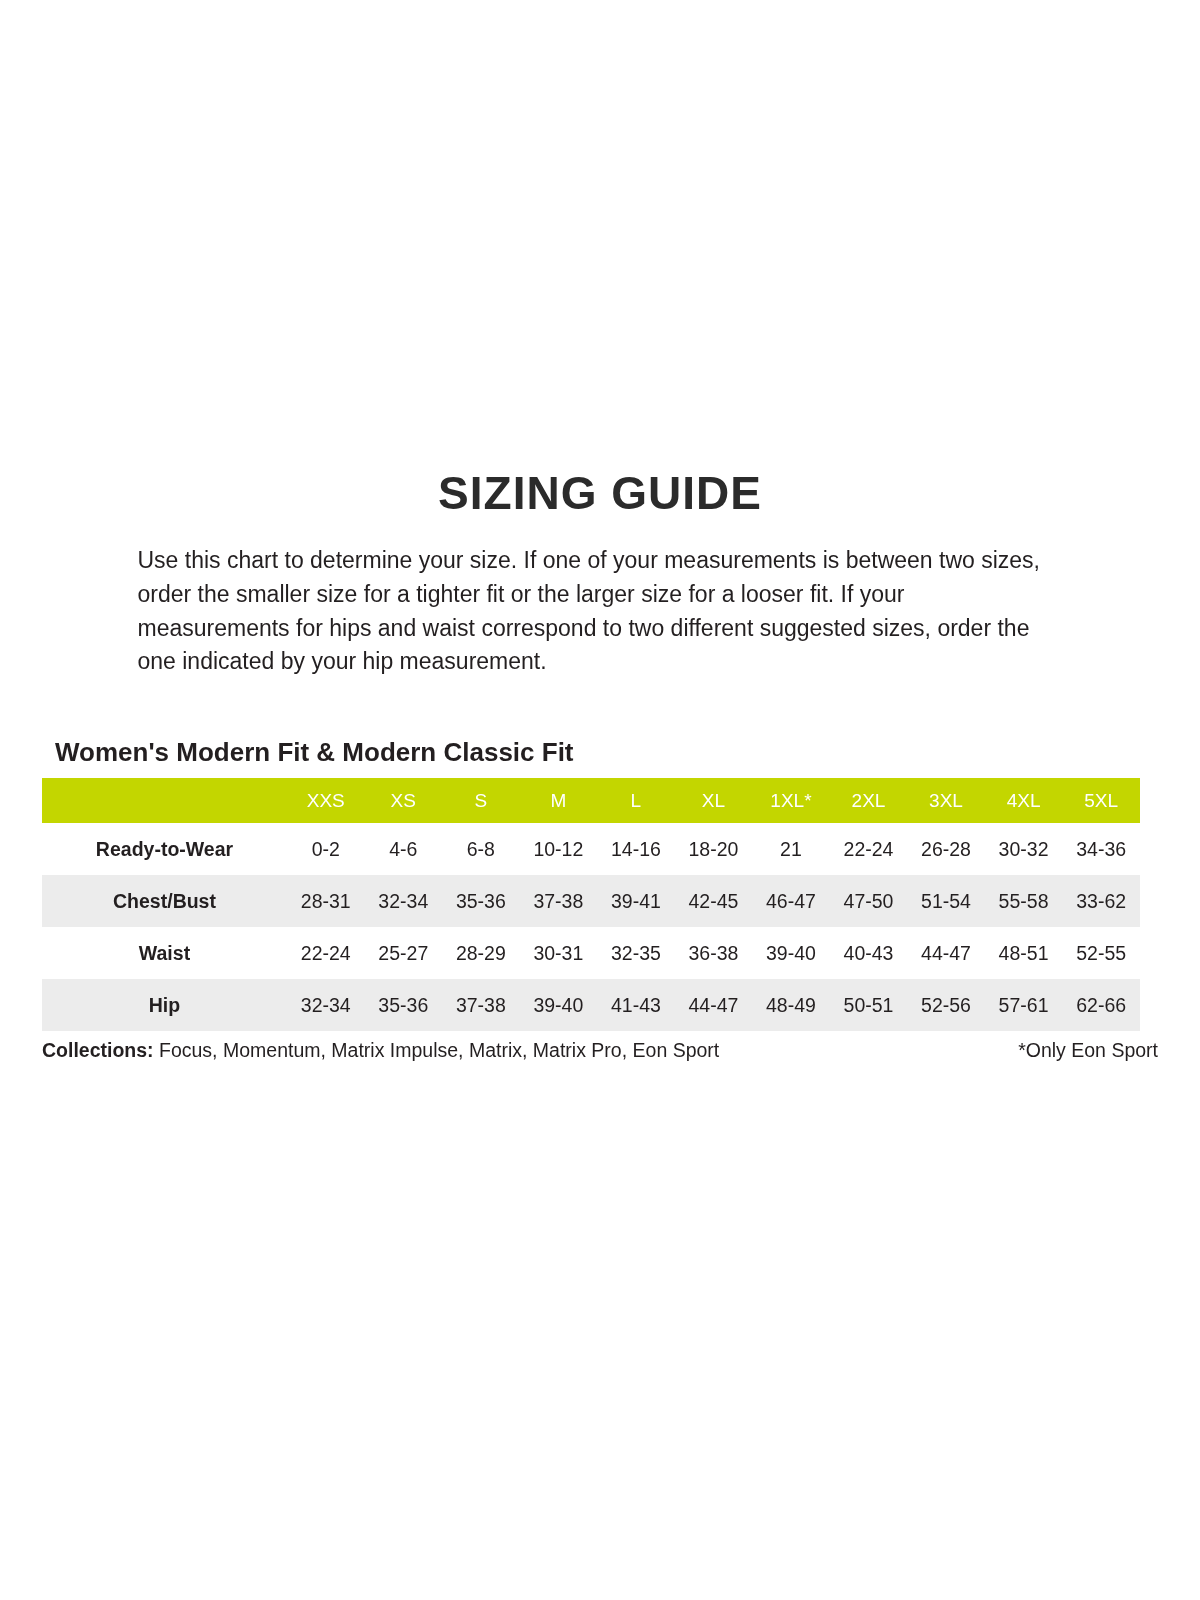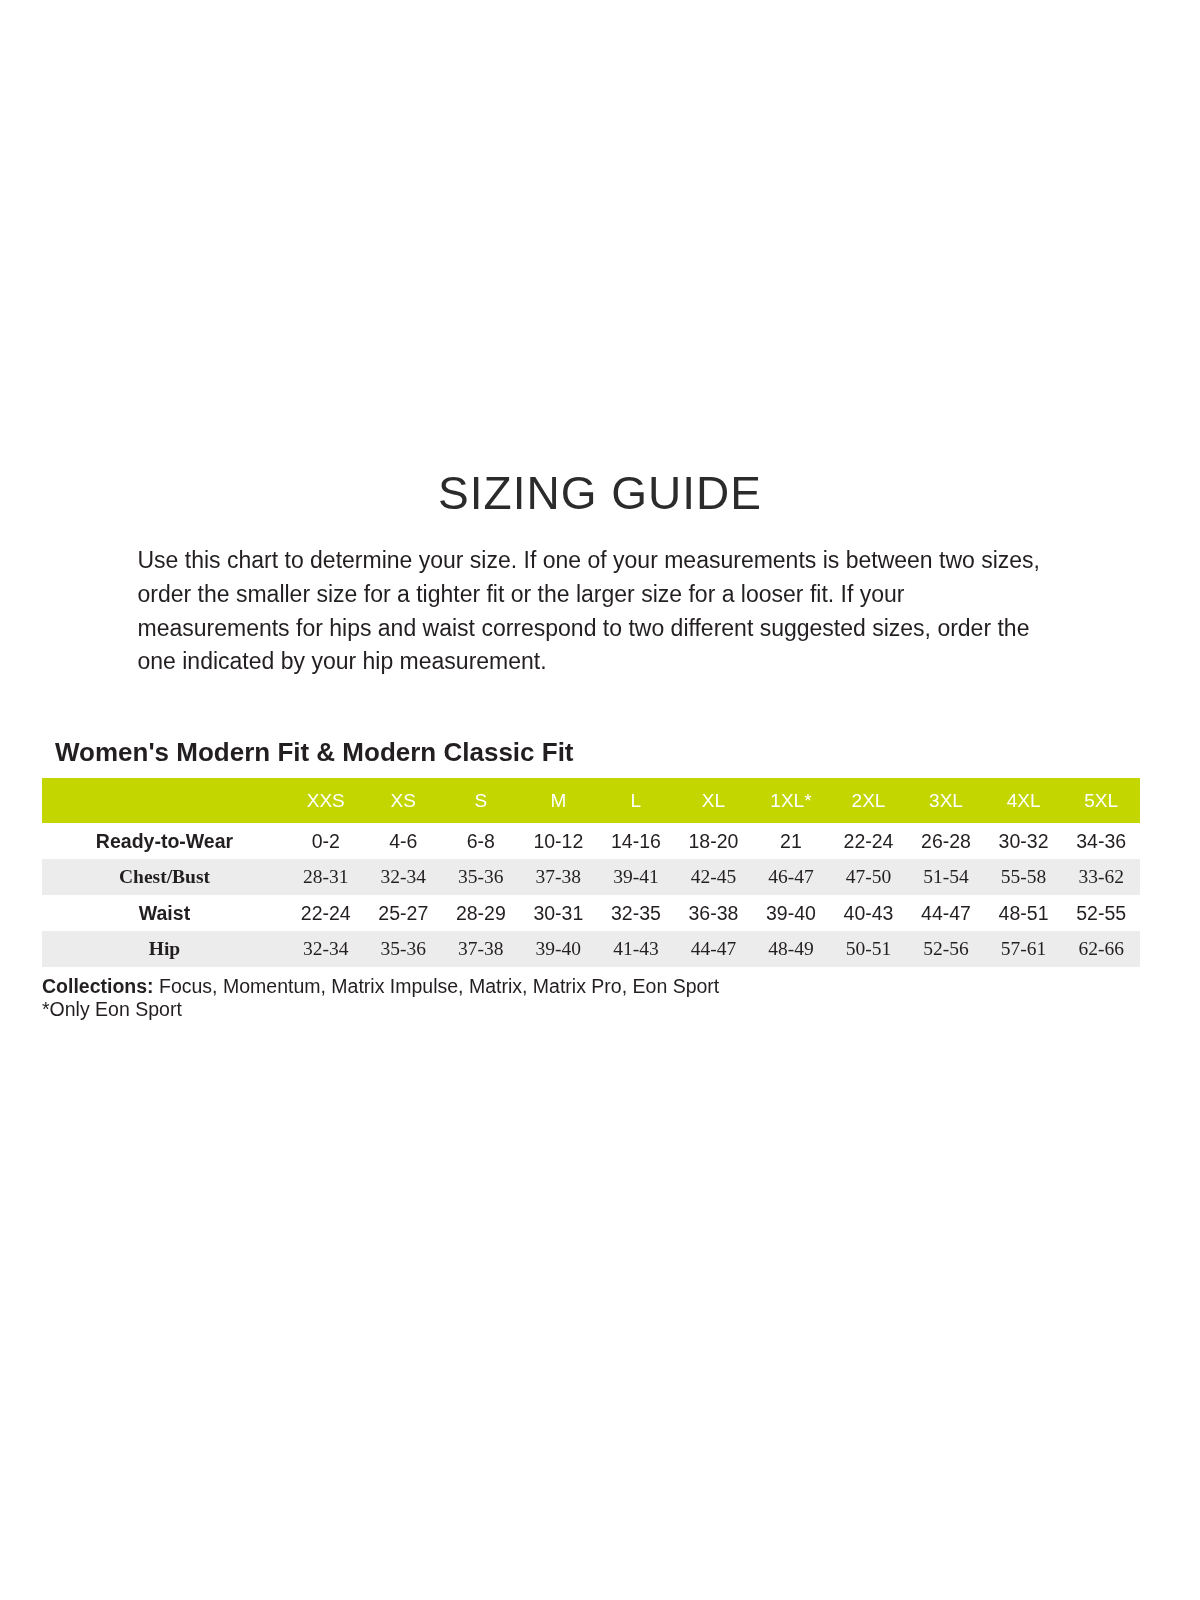--- a/index.html
+++ b/index.html
@@ -17,21 +17,21 @@
     color:var(--text-color);
     overflow:hidden;
   }
   .page{
     padding-top:466px;
   }
   .guide-title{
     margin:0 0 24px 0;
     text-align:center;
     font-size:46px;
-    font-weight:400;
+    font-weight:700;
     letter-spacing:1px;
     color:#2b2b2b;
   }
   .intro{
     width:925px;
     margin:0 auto;
     font-size:23px;
     line-height:1.47;
     color:var(--text-color);
   }
@@ -50,40 +50,39 @@
   table.size-table col.c-label{width:245px;}
   table.size-table thead th{
     background:var(--header-bg);
     color:#ffffff;
     font-weight:400;
     font-size:19px;
     height:45px;
     text-align:center;
     padding:0;
   }
-  table.size-table tbody tr{height:36px;}
-  table.size-table tbody tr.alt{background:var(--alt-row-bg);font-family:Liberation Serif, serif;}
+  table.size-table tbody tr{height:52px;}
+  table.size-table tbody tr.alt{background:var(--alt-row-bg);}
   table.size-table tbody th.label-col{
     font-weight:700;
     font-size:19.5px;
     text-align:center;
     padding:0;
   }
   table.size-table tbody td{
     text-align:center;
     font-size:19.5px;
     padding:0;
   }
   .table-footer{
     display:flex;
     justify-content:space-between;
     align-items:baseline;
     margin:8px 42px 0 42px;
     font-size:19.5px;
-    flex-direction:column;
   }
   .collections b{font-weight:700;}
 </style>
 </head>
 <body>
 
 <div class="page">
 
   <h1 class="guide-title">SIZING GUIDE</h1>
 

